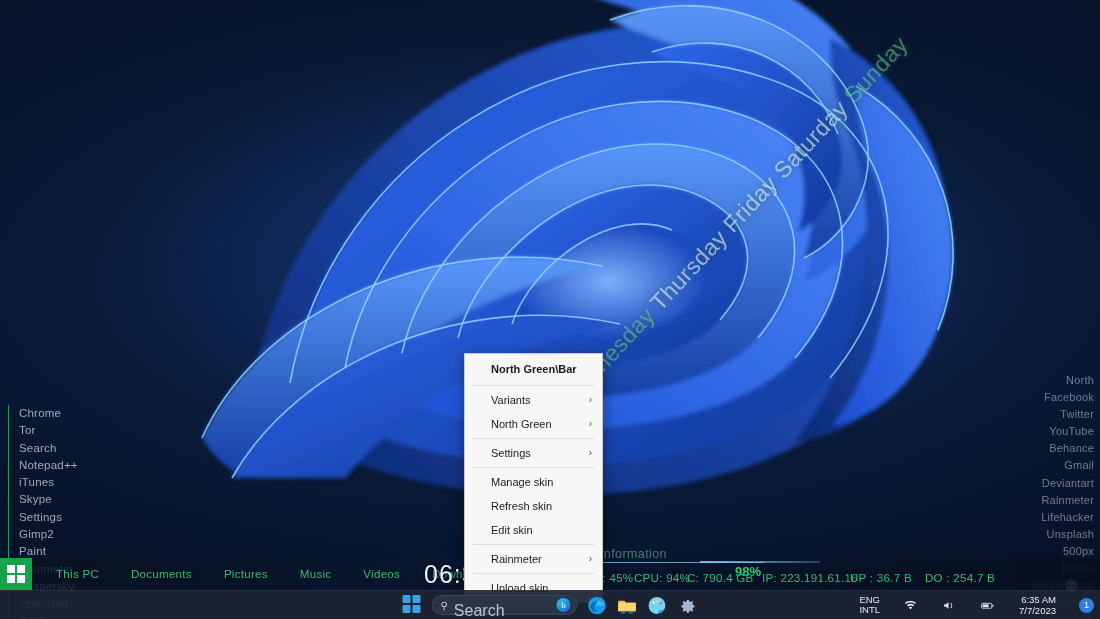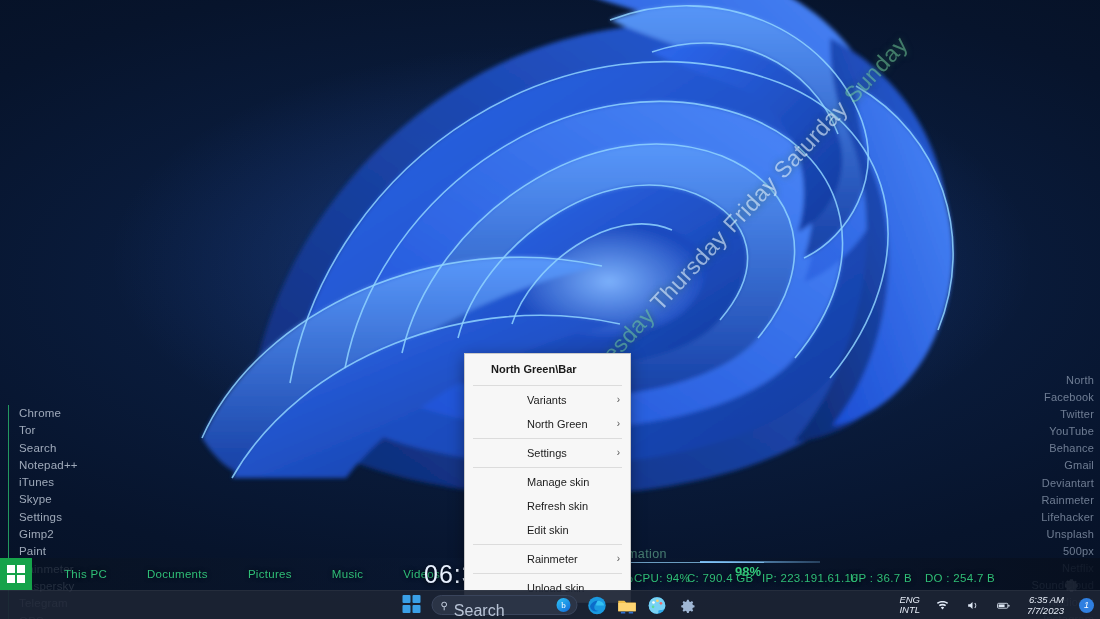--- a/index.html
+++ b/index.html
@@ -61,21 +61,21 @@
   }
 
   
   #rain-bar{
     position:absolute; left:0; right:0; bottom:29px; height:32px;
     background:linear-gradient(90deg, rgba(8,18,34,.88) 0%, rgba(10,22,44,.55) 28%,
                rgba(12,30,62,.28) 48%, rgba(9,20,40,.60) 72%, rgba(7,15,30,.90) 100%);
   }
   #folder-row{
     position:absolute; bottom:29px; left:0; height:32px;
-    display:flex; align-items:center; gap:12px;
+    display:flex; align-items:center; gap:4px;
   }
   .winlogo{
     width:32px; height:32px; background:#16a34a;
     display:flex; align-items:center; justify-content:center;
     margin-right:6px;
   }
   .winlogo .grid{
     display:grid; grid-template-columns:8px 8px; grid-template-rows:8px 8px;
     gap:2px;
   }
@@ -132,35 +132,34 @@
     font-size:13px; color:#35d07f; font-weight:bold;
     text-shadow:0 0 6px rgba(0,0,0,.5);
   }
   #batt-line{
     position:absolute; bottom:56px; left:700px; width:120px; height:2px;
     background:linear-gradient(90deg, rgba(130,200,255,.9), rgba(130,200,255,.25));
   }
 
   
   #ctx-menu{
-    position:absolute; left:464px; top:353px; width:167px;
+    position:absolute; left:464px; top:353px; width:139px;
     background:#f7f7f7;
     border:1px solid #c9c9c9;
     box-shadow:0 4px 14px rgba(0,0,0,.38);
     font-size:11px; color:#1b1b1b;
     padding:2px 0;
   }
   #ctx-menu .hdr{
     font-weight:bold; padding:7px 0 8px 26px; font-size:11px;
   }
   #ctx-menu .sep{ height:1px; background:#dcdcdc; margin:2px 8px; }
   #ctx-menu .mi{
     position:relative; padding:5px 8px 5px 26px; cursor:default;
     line-height:14px;
-    margin-left:36px;
   }
   #ctx-menu .mi .arrow{
     position:absolute; right:10px; top:50%; transform:translateY(-50%);
     font-size:10px; color:#555;
   }
 
   
   #taskbar{
     position:absolute; left:0; right:0; bottom:0; height:29px;
     background:#1c2333ee;
@@ -181,22 +180,22 @@
   }
   #searchbox .q{ color:#c6d0e0; font-size:10px; }
   #searchbox .ph{ color:#b9c4d6; font-size:16px; flex:1;margin-top:12px; }
   .bing{ width:14px;height:14px;border-radius:50%;
     background:linear-gradient(140deg,#2ec5f6,#1068d8); display:flex;
     align-items:center;justify-content:center;color:#fff;font-size:9px;
     font-family:"Liberation Serif",serif; }
   .tb-ico{ width:21px;height:21px; }
 
   #tray{
-    position:absolute; right:6px; display:flex; align-items:center; gap:15px;
-    color:#e6ecf6; font-size:9.5px;font-style:italic;
+    position:absolute; right:6px; display:flex; align-items:center; gap:23px;
+    color:#e6ecf6; font-size:9.5px;
   }
   #tray .lang{ line-height:10.5px; text-align:center; }
   #tray .clock{ line-height:11px; text-align:right; }
   .badge{
     width:15px;height:15px;border-radius:50%;background:#2f7fe0;
     color:#fff;font-size:9px;display:flex;align-items:center;justify-content:center;
   }
 </style>
 </head>
 <body>

